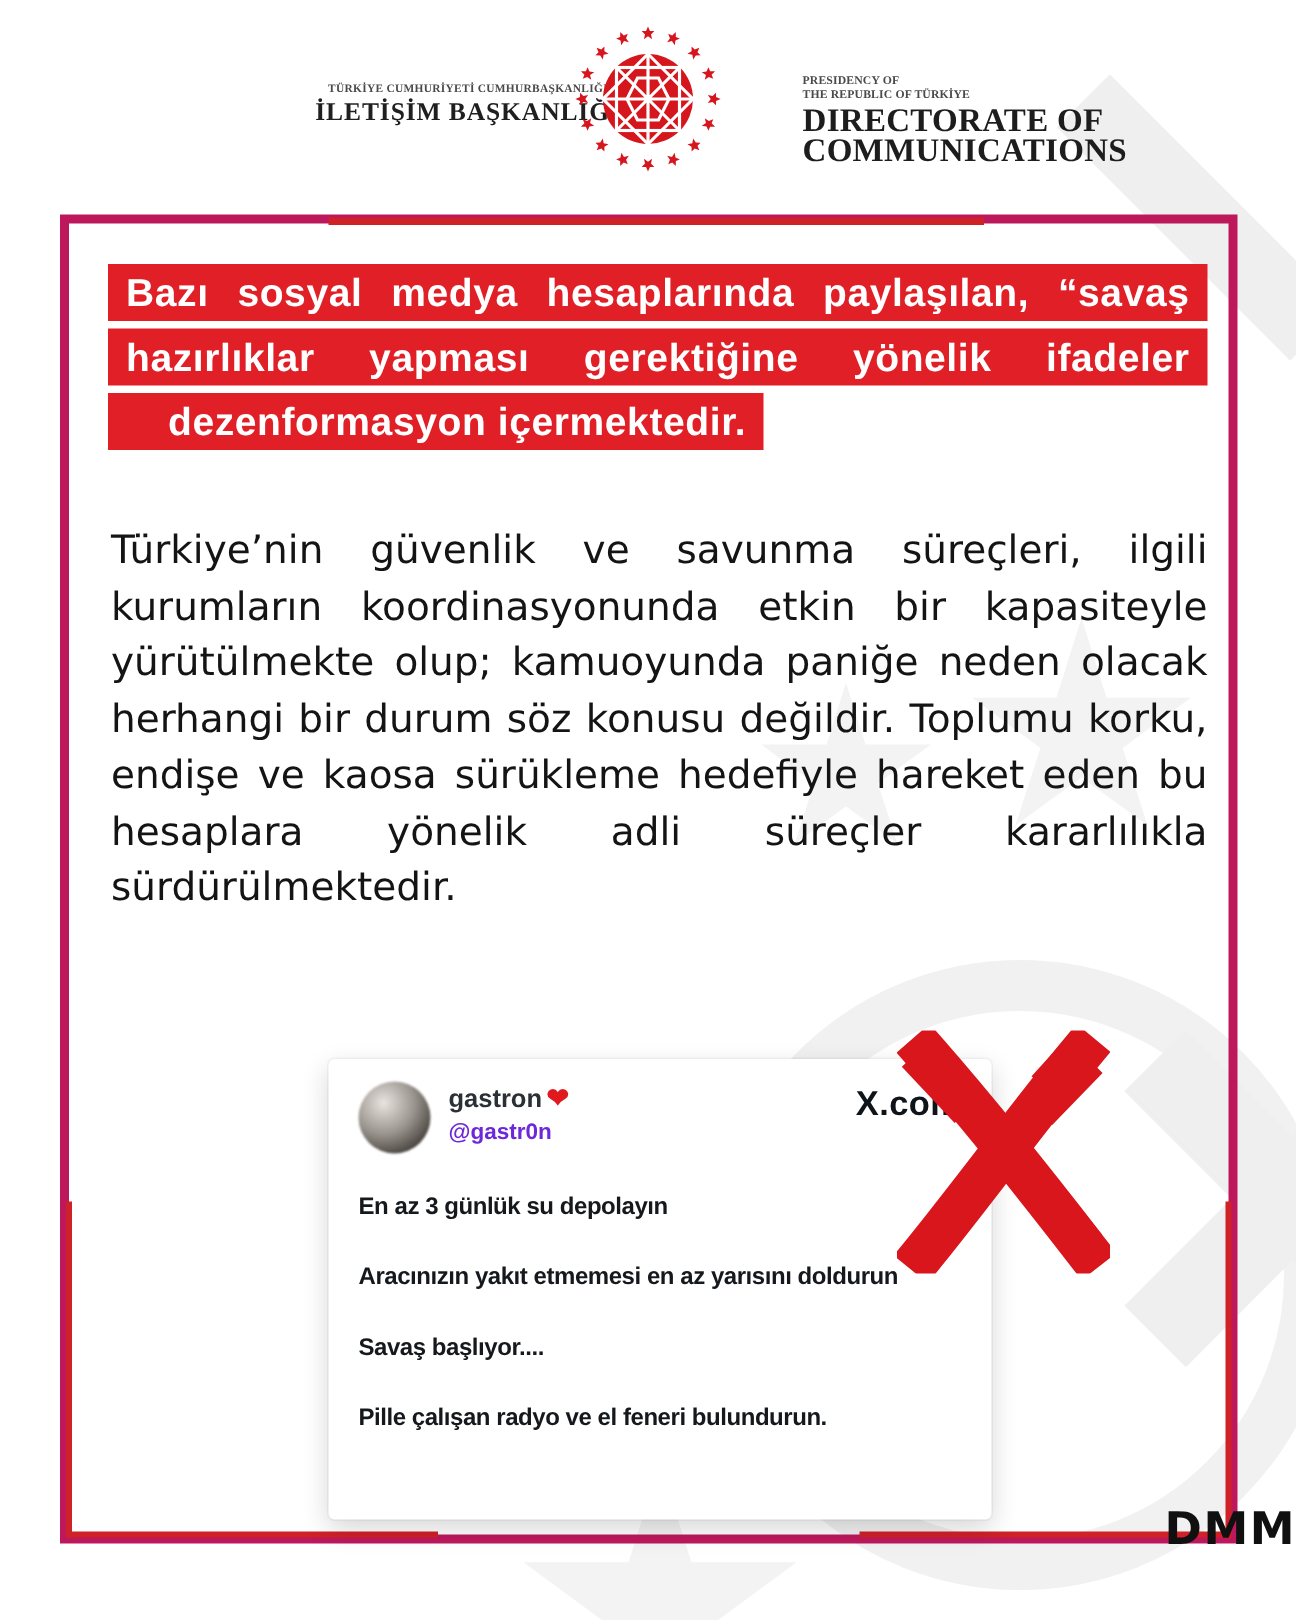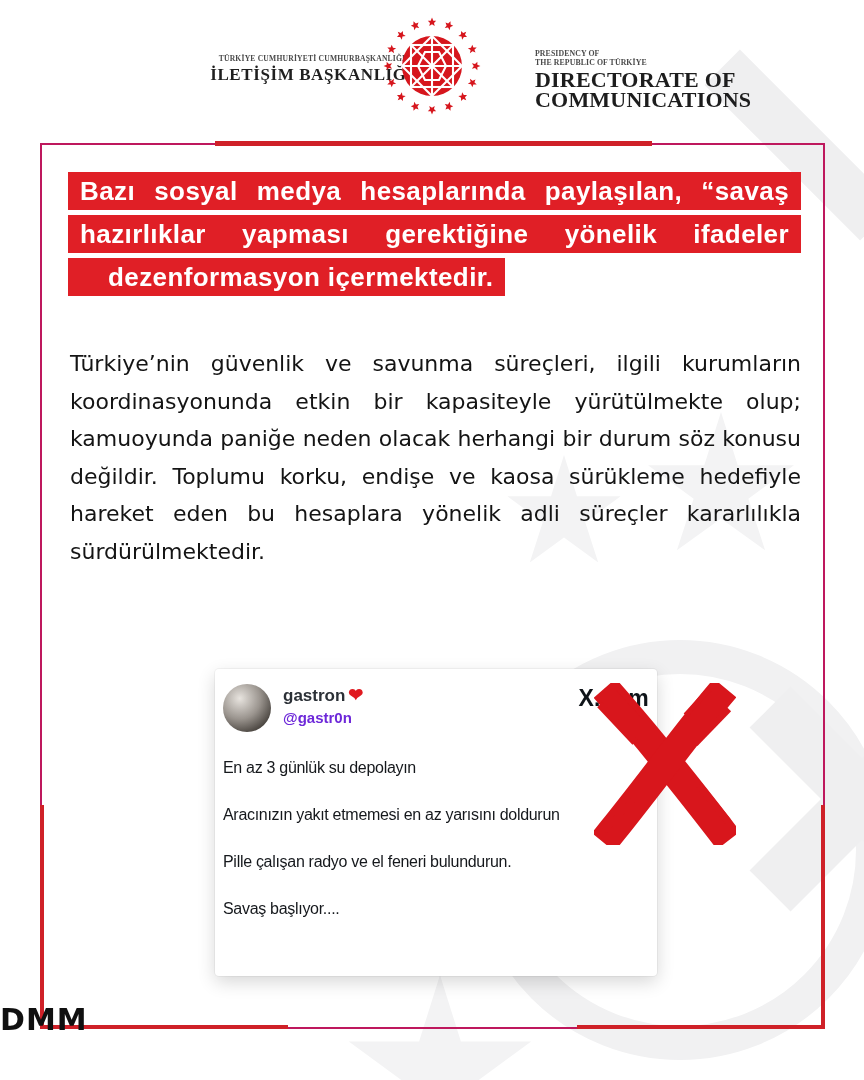--- a/index.html
+++ b/index.html
@@ -34,77 +34,77 @@
   .logo-right .small{
     font-family:"Liberation Serif",serif;font-weight:700;font-size:7.8px;line-height:9px;color:#4a4a4a;letter-spacing:.1px;
   }
   .logo-right .large{
     font-family:Liberation Serif, serif;font-weight:700;font-size:22px;line-height:19.5px;margin-top:3px;letter-spacing:.2px;
   }
 
   
   .frame{
     position:absolute;left:40px;top:143px;width:785px;height:886px;
-    border:2px solid #be185d;box-sizing:border-box;z-index:2;
+    border:6px solid #be185d;box-sizing:border-box;z-index:2;
   }
   .seg{position:absolute;background:#cf2128;}
   .seg-top{left:173px;top:-4px;width:437px;height:5px;}
   .seg-left{left:-2px;bottom:-2px;width:4px;height:224px;}
   .seg-right{right:-2px;bottom:-2px;width:4px;height:224px;}
   .seg-bottom-l{left:-2px;bottom:-2px;width:248px;height:4px;}
   .seg-bottom-r{right:-2px;bottom:-2px;width:248px;height:4px;}
 
   
   .headline{position:absolute;left:26px;top:27px;width:733px;z-index:2;}
   .bar{
     background:#e01f26;color:#ffffff;font-weight:700;font-size:26px;line-height:38px;
     padding:0 12px;margin-bottom:5px;letter-spacing:.4px;box-sizing:border-box;
   }
   .bar.full{width:100%;text-align:justify;text-align-last:justify;}
   .bar.fit{display:inline-block;padding-left:40px;}
 
   
   .bodytext{
     position:absolute;left:28px;top:200px;width:731px;
-    font-family:"DejaVu Sans",sans-serif;font-size:22px;line-height:37.5px;
+    font-family:"DejaVu Sans",sans-serif;font-size:26px;line-height:37.5px;
     color:#141414;text-align:justify;z-index:2;
   }
   .bodytext p{margin:0 0 32px 0;}
 
   
   .tweet{
-    position:absolute;left:173px;top:524px;width:442px;height:307px;
-    background:#ffffff;border-radius:4px;box-sizing:border-box;padding:15px 8px;
+    position:absolute;left:173px;top:557px;width:442px;height:307px;
+    background:#ffffff;border-radius:4px;box-sizing:border-box;padding:15px 20px;
     box-shadow:0 6px 18px rgba(0,0,0,.16),0 0 0 1px rgba(0,0,0,.04);
     z-index:3;
   }
   .tweet-head{position:relative;display:flex;align-items:flex-start;}
   .avatar{
     width:48px;height:48px;border-radius:50%;flex:0 0 auto;
     background:radial-gradient(circle at 35% 30%,#e8e4df 0%,#9a948e 45%,#4a4540 78%,#2e2a27 100%);
     filter:blur(.6px);
   }
   .names{margin-left:12px;filter:blur(.45px);}
   .uname{font-size:17px;font-weight:700;color:#2b3036;}
   .uname .heart{color:#e0191f;margin-left:3px;font-size:18px;}
   .handle{font-size:15px;font-weight:700;color:#6d28d9;margin-top:3px;}
   .xcom{
     position:absolute;right:0;top:1px;font-size:23px;font-weight:700;color:#0f1419;letter-spacing:.3px;
   }
   .tweet-lines{margin-top:27px;}
   .tweet-lines p{
-    margin:0 0 29px 0;font-size:16px;font-weight:400;color:#15181c;
+    margin:0 0 29px 0;font-size:16px;font-weight:700;color:#15181c;
     letter-spacing:-.3px;white-space:nowrap;
   }
 
   
   .cross{position:absolute;left:552px;top:538px;width:142px;height:162px;z-index:5;}
 
   
-  .footer{position:absolute;left:0;top:1004px;width:864px;text-align:left;z-index:4;}
+  .footer{position:absolute;left:0;top:1004px;width:864px;text-align:right;z-index:4;}
   .dmm{
     font-family:"DejaVu Sans",sans-serif;font-weight:900;font-size:30px;letter-spacing:1px;color:#101010;line-height:32px;
   }
   .url{font-family:"DejaVu Sans",sans-serif;font-size:13.5px;color:#4a4a4a;margin-top:0px;}
 </style>
 </head>
 <body>
 
 <div class="wm wm-star" style="left:505px;top:455px;width:118px;height:118px;"></div>
 <div class="wm wm-star" style="left:645px;top:412px;width:152px;height:152px;"></div>
@@ -179,22 +179,22 @@
       <div class="avatar"></div>
       <div class="names">
         <div class="uname"><span>gastron</span><span class="heart">❤</span></div>
         <div class="handle">@gastr0n</div>
       </div>
       <div class="xcom">X.com</div>
     </div>
     <div class="tweet-lines">
       <p>En az 3 günlük su depolayın</p>
       <p>Aracınızın yakıt etmemesi en az yarısını doldurun</p>
+      <p>Savaş başlıyor....</p>
       <p>Pille çalışan radyo ve el feneri bulundurun.</p>
-      <p>Savaş başlıyor....</p>
     </div>
   </div>
 
   <svg class="cross" viewBox="0 0 140 160">
     <g stroke="#d8161c" fill="none" stroke-linecap="square">
       <path d="M20 16 C48 48, 90 100, 124 144" stroke-width="29"></path>
       <path d="M120 16 C90 52, 52 104, 18 146" stroke-width="29"></path>
       <path d="M8 24 L38 56" stroke-width="7"></path>
       <path d="M130 134 L106 104" stroke-width="7"></path>
       <path d="M131 28 L102 58" stroke-width="6"></path>

